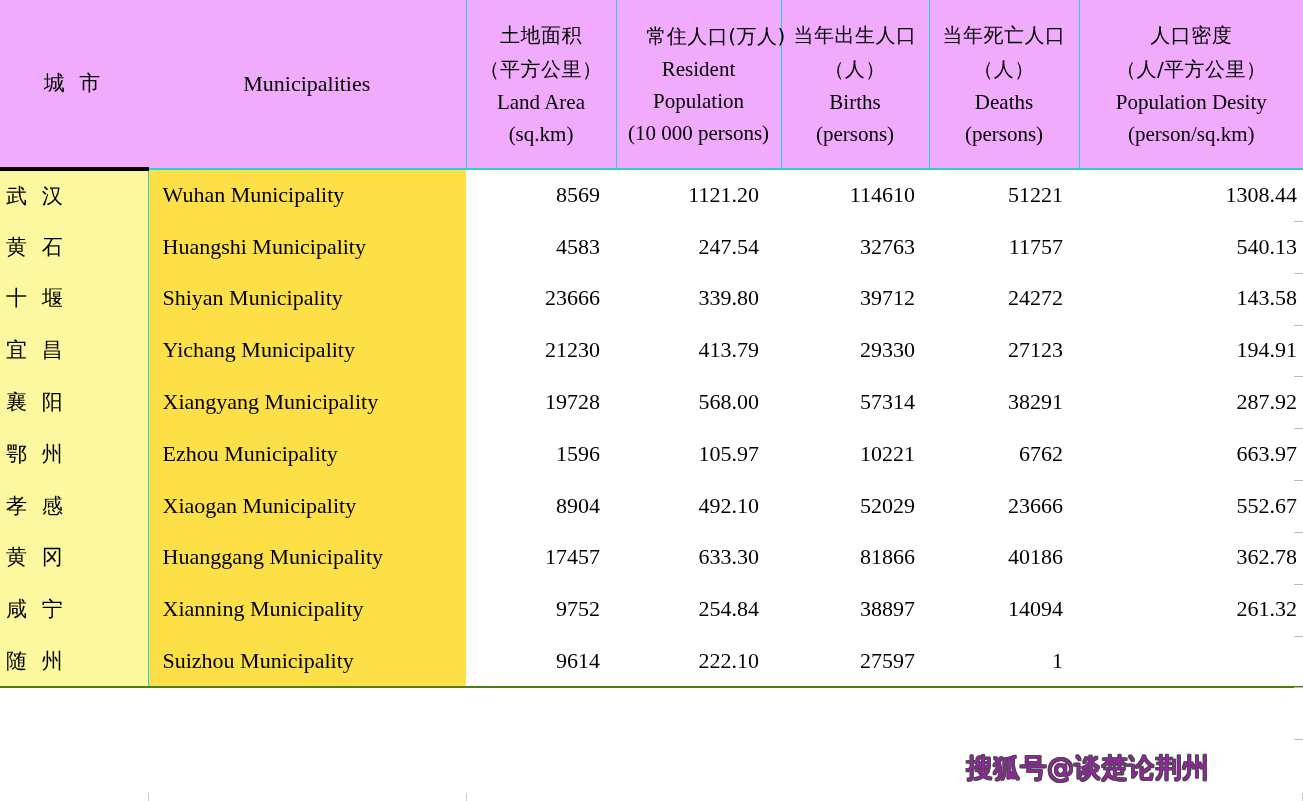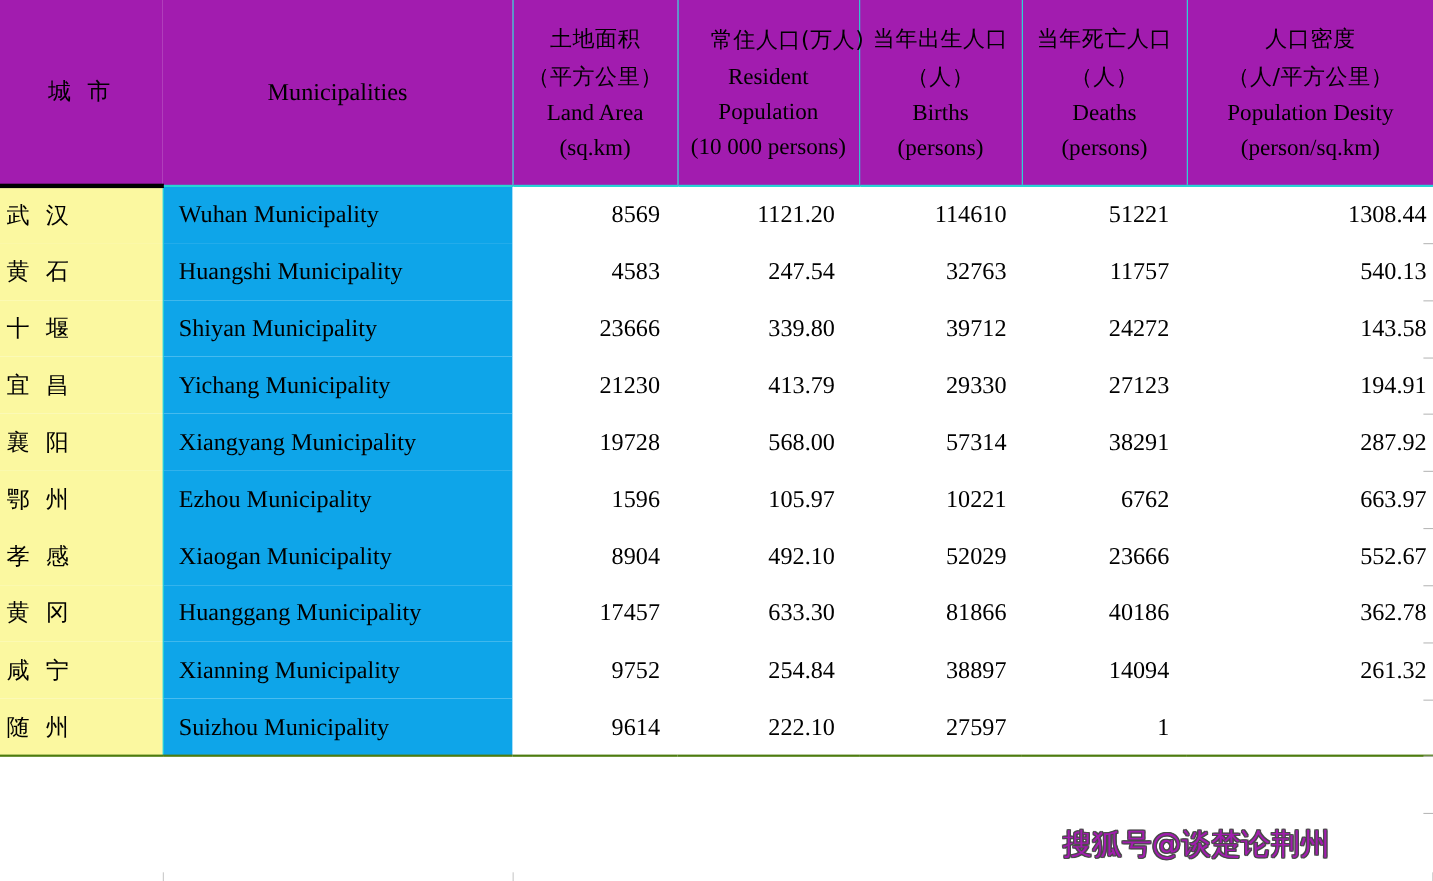--- a/index.html
+++ b/index.html
@@ -26,21 +26,21 @@
     table-layout: fixed;
     width: 1303px;
     border-spacing: 0;
   }
 
   
   thead tr.header-row {
     height: 169px;
   }
   thead th {
-    background: #a21caf;
+    background: #f0abfc;
     vertical-align: middle;
     text-align: center;
     font-weight: normal;
     padding: 0;
     border: 0;
     border-bottom: 2px solid #27d4d4;
     line-height: 1.0;
     overflow: visible;
     white-space: nowrap;
   }
@@ -105,21 +105,21 @@
   }
   td.cell-city {
     background: #fbf8a0;
     text-align: left;
     padding-left: 6px;
     font-family: "DejaVu Sans", sans-serif;
     font-size: 21px;
     letter-spacing: 4px;
   }
   td.cell-muni {
-    background: #0ea5e9;
+    background: #fde047;
     text-align: left;
     padding-left: 14px;
     border-left: 1px solid #27d4d4;
   }
   td.cell-num {
     text-align: right;
     padding-right: 14px;
   }
   td.num-land    { padding-right: 16px; }
   td.num-pop     { padding-right: 22px; }

